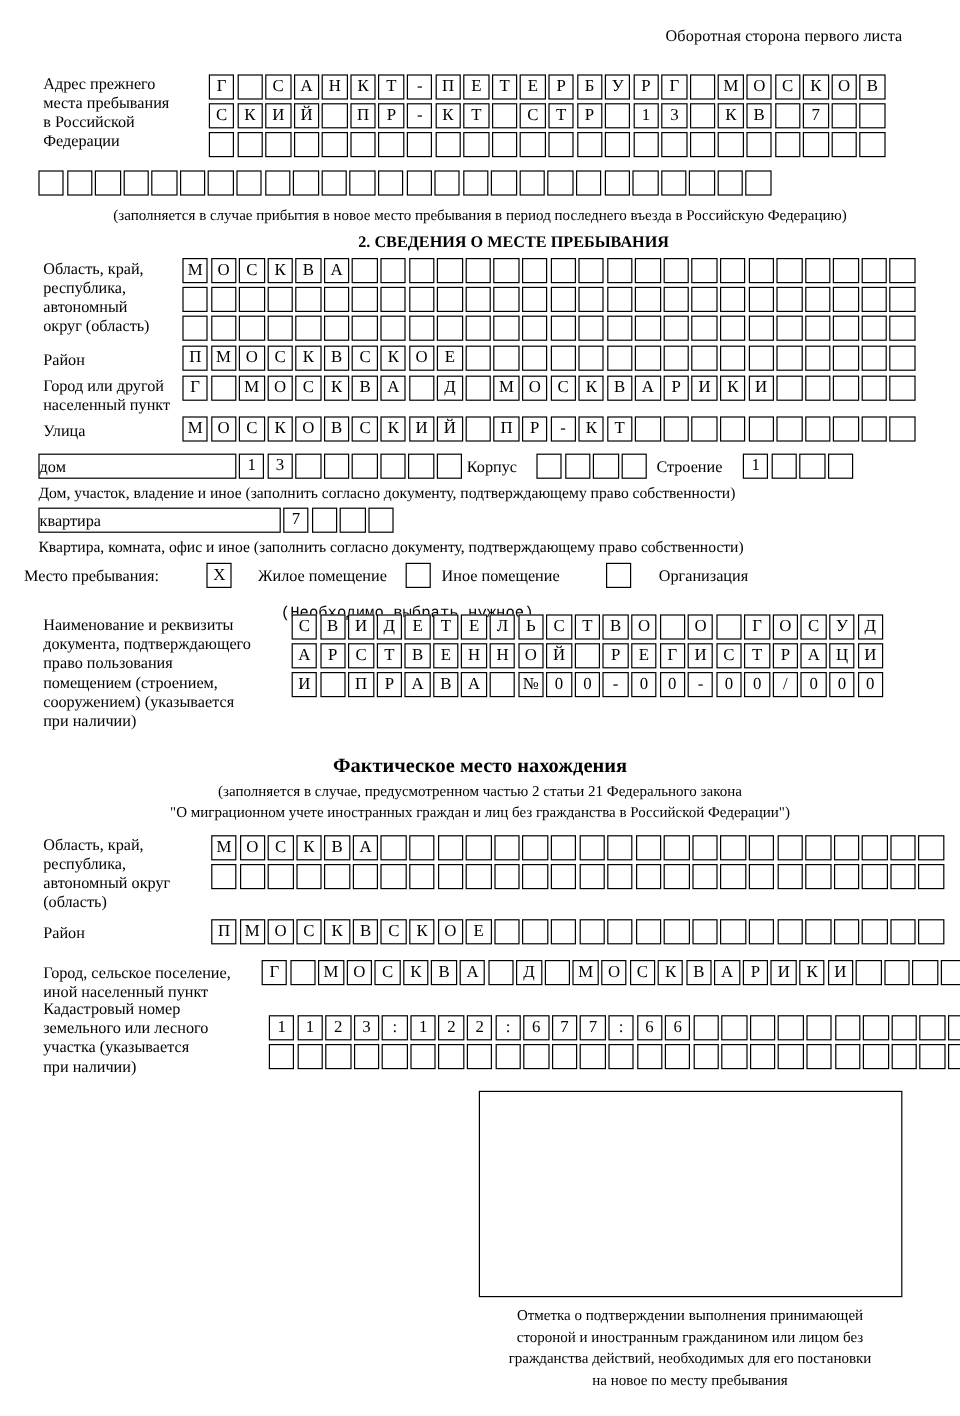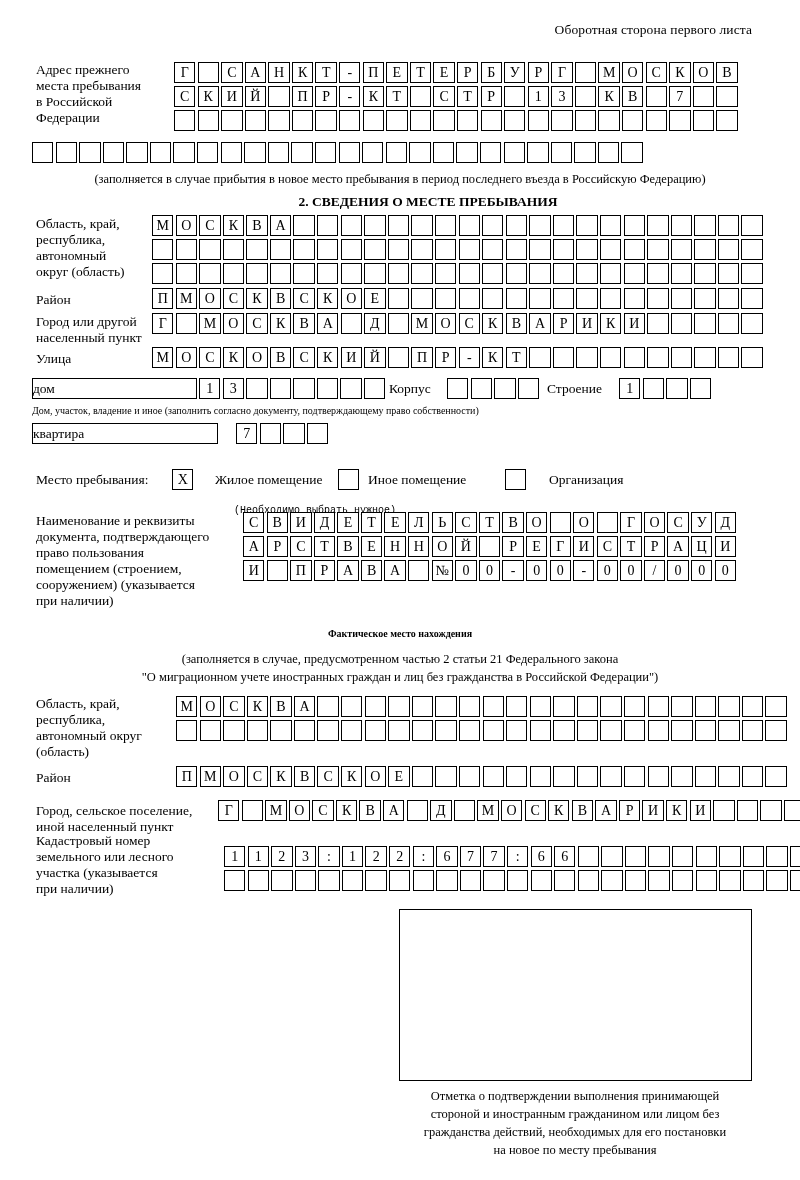--- a/index.html
+++ b/index.html
@@ -26,37 +26,37 @@
     top: 22px;
     font-size: 13.5px;
     letter-spacing: 0.1px;
   }
   .label {
     font-size: 13.5px;
     line-height: 16px;
     white-space: pre-line;
   }
   .label-sm {
-    font-size: 10px;
+    font-size: 13px;
     line-height: 15px;
     white-space: pre-line;
   }
   .center-note {
     font-size: 12.5px;
     text-align: center;
     width: 100%;
   }
   .section-title {
     font-size: 13.5px;
     font-weight: bold;
     text-align: center;
     width: 100%;
   }
   .bold-center {
-    font-size: 10px;
+    font-size: 17px;
     font-weight: bold;
     text-align: center;
     width: 100%;
   }
   
   .cells {
     display: flex;
     gap: 0;
   }
   .cell {
@@ -427,29 +427,30 @@
   <div class="abs inline-label" style="left:547px; top:378px;">Строение</div>
   <div class="abs cells" id="s2-stroenie" style="left:619px; top:378px;">
       <div class="cell">1</div>
       <div class="cell"></div>
       <div class="cell"></div>
       <div class="cell"></div>
     </div>
 
   <div class="abs label-sm" style="left:32px; top:403px;">Дом, участок, владение и иное (заполнить согласно документу, подтверждающему право собственности)</div>
 
-  <div class="abs wbox" style="left:32px; top:423px; width:186px;">квартира</div>
+  <div class="abs wbox" style="left:32px; top:423px; width:202px;">квартира</div>
   <div class="abs cells" id="s2-flat" style="left:236px; top:423px;">
       <div class="cell">7</div>
       <div class="cell"></div>
       <div class="cell"></div>
       <div class="cell"></div>
     </div>
-
-  <div class="abs inline-label" style="left:36px; top:469px;">Место пребывания:</div>
+  <div class="abs label-sm" style="left:32px; top:448px;">Квартира, комната, офис и иное (заполнить согласно документу, подтверждающему право собственности)</div>
+
+  <div class="abs inline-label" style="left:20px; top:469px;">Место пребывания:</div>
   <div class="abs checkbox" style="left:172px; top:469px;">X</div>
   <div class="abs inline-label" style="left:200px; top:469px;margin-left:15px;">Жилое помещение</div>
   <div class="abs checkbox" style="left:338px; top:469px;"></div>
   <div class="abs inline-label" style="left:368px; top:469px;">Иное помещение</div>
   <div class="abs checkbox" style="left:505px; top:469px;"></div>
   <div class="abs inline-label" style="left:549px; top:469px;">Организация</div>
   <div class="abs label-sm" style="left:234px; top:503px;font-family:Liberation Mono, monospace;">(Необходимо выбрать нужное)</div>
 
   <div class="abs label" style="left:36px; top:513px; width:210px;">Наименование и реквизиты
 документа, подтверждающего

